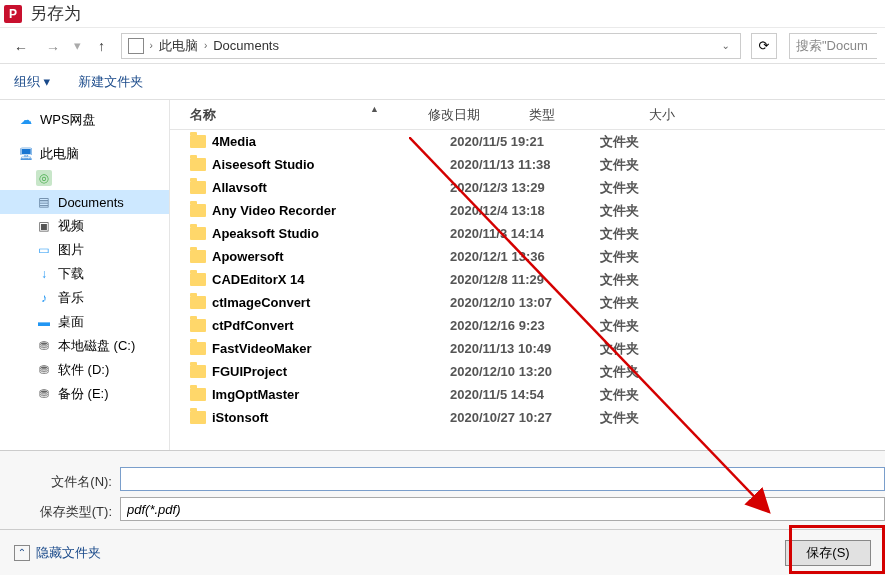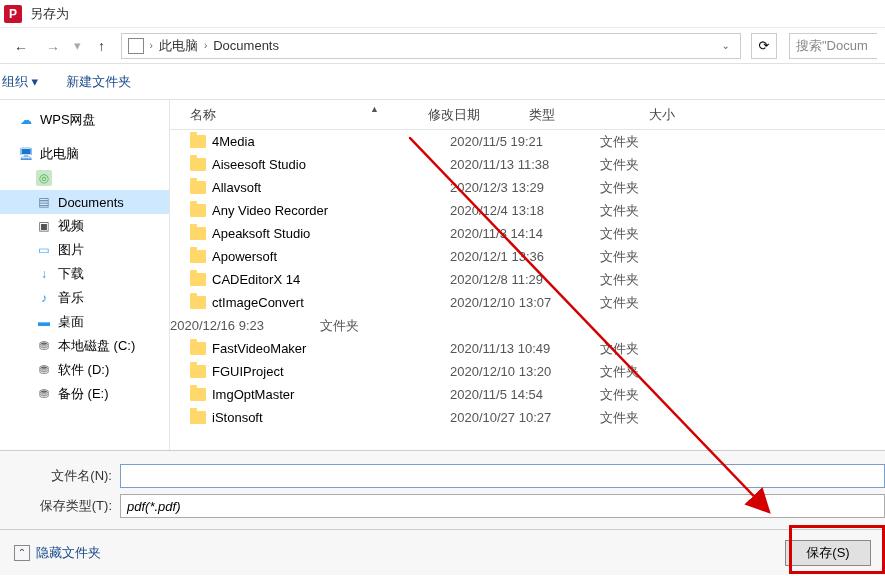--- a/index.html
+++ b/index.html
@@ -1,64 +1,64 @@
 <!DOCTYPE html>
 <html><head>
 <meta charset="utf-8">
 <style>
   * { box-sizing: border-box; font-family: "Microsoft YaHei", "Segoe UI", sans-serif; }
   body { margin: 0; width: 885px; height: 576px; background: #fff; font-size: 13px; position: relative; overflow: hidden; }
   .titlebar { height: 28px; background: #fff; display: flex; align-items: center; padding: 0 4px; border-bottom: 1px solid #eaeaea; }
   .app-icon { width: 18px; height: 18px; background: #c8102e; display: flex; align-items: center; justify-content: center; color: #fff; font-weight: bold; font-size: 12px; border-radius: 2px; }
-  .title-text { margin-left: 8px; font-size: 13px; color: #333; }
+  .title-text { margin-left: 8px; font-size: 17px; color: #333; }
   .navbar { height: 36px; display: flex; align-items: center; padding: 0 8px; border-bottom: 1px solid #e0e0e0; gap: 6px; }
   .nav-arrow { width: 26px; height: 26px; display: flex; align-items: center; justify-content: center; color: #888; font-size: 14px; }
   .nav-arrow.active { color: #333; }
   .nav-sep { color: #aaa; margin: 0 2px; }
   .addr-icon { display: inline-flex; width: 16px; height: 16px; border: 1px solid #888; background: #fff; }
   .breadcrumb { flex: 1; display: flex; align-items: center; height: 26px; border: 1px solid #ccc; padding: 0 6px; gap: 6px; }
   .crumb-sep { color: #666; font-size: 10px; }
   .crumb { color: #333; }
   .addr-drop { color: #666; font-size: 10px; padding: 0 4px; }
   .refresh { width: 26px; height: 26px; border: 1px solid #ccc; display: flex; align-items: center; justify-content: center; margin-left: 4px; }
   .search { width: 88px; height: 26px; border: 1px solid #ccc; border-right: none; margin-left: 6px; padding: 0 6px; color: #888; display: flex; align-items: center; overflow: hidden; white-space: nowrap; }
-  .toolbar { height: 36px; display: flex; align-items: center; padding: 0 2px; gap: 28px; border-bottom: 1px solid #e0e0e0; }
+  .toolbar { height: 36px; display: flex; align-items: center; padding: 0 14px; gap: 28px; border-bottom: 1px solid #e0e0e0; }
   .tool-item { color: #1a4a8a; cursor: default; }
   .main { display: flex; height: 350px; position: relative; }
   .side { width: 170px; border-right: 1px solid #e5e5e5; padding-top: 8px; overflow: hidden; }
   .tree-item { display: flex; align-items: center; height: 24px; padding-left: 18px; gap: 6px; white-space: nowrap; }
   .tree-item.l2 { padding-left: 36px; }
   .tree-item.selected { background: #cde8ff; }
   .ticon { width: 16px; height: 16px; display: inline-flex; align-items: center; justify-content: center; font-size: 12px; }
   .ticon.cloud { color: #2196f3; }
   .ticon.pc { color: #1976d2; }
   .ticon.green { color: #4caf50; background: #c8e6c9; border-radius: 2px; }
   .ticon.docs { color: #5c7a99; }
   .ticon.video { color: #555; }
   .ticon.pic { color: #2196f3; }
   .ticon.down { color: #2196f3; }
   .ticon.music { color: #2196f3; }
   .ticon.desk { color: #2196f3; }
   .ticon.disk { color: #666; }
   .content { flex: 1; display: flex; flex-direction: column; overflow: hidden; }
   .cols { display: flex; height: 30px; align-items: center; border-bottom: 1px solid #e5e5e5; color: #444; }
-  .col-name { width: 280px; padding-left: 20px; display: flex; align-items: center; gap: 6px; }
+  .col-name { width: 280px; padding-left: 20px; display: flex; align-items: center; gap: 6px; font-weight: bold; }
   .col-date { width: 150px; text-align: center; }
   .col-type { width: 120px; }
   .col-size { flex: 1; }
   .sort-ind { font-size: 9px; color: #555; margin-left: -80px; margin-top: -12px; }
-  .rows { flex: 1; overflow: hidden; }
+  .rows { flex: 1; overflow: hidden; font-weight: bold; }
   .row { display: flex; height: 23px; align-items: center; }
   .rname { width: 280px; padding-left: 20px; display: flex; align-items: center; gap: 6px; }
   .rdate { width: 150px; color: #555; }
   .rtype { width: 120px; color: #555; }
   .folder-icon { width: 16px; height: 13px; background: #ffd76a; border-radius: 1px; position: relative; }
   .folder-icon::before { content: ""; position: absolute; top: -3px; left: 0; width: 7px; height: 3px; background: #ffd76a; border-radius: 1px 1px 0 0; }
   .bottom { border-top: 1px solid #ccc; padding: 10px 0 8px 0; background: #f7f7f7; }
-  .brow { display: flex; align-items: center; height: 30px; }
+  .brow { display: flex; align-items: flex-end; height: 30px; }
   .blabel { width: 120px; text-align: right; padding-right: 8px; color: #333; }
   .binput { flex: 1; height: 24px; border: 1px solid #7a9ecb; background: #fff; padding: 0 6px; font-size: 13px; }
   .binput.plain { border: 1px solid #aaa; font-style: italic; }
   .footer { border-top: 1px solid #ccc; height: 46px; display: flex; align-items: center; padding: 0 14px; background: #f7f7f7; }
   .hide-folders { display: flex; align-items: center; gap: 6px; color: #1a4a8a; }
   .chev { width: 16px; height: 16px; border: 1px solid #888; display: flex; align-items: center; justify-content: center; font-size: 10px; }
   .save-btn { margin-left: auto; width: 86px; height: 26px; border: 1px solid #888; background: #e1e1e1; display: flex; align-items: center; justify-content: center; }
   .highlight-box { position: absolute; border: 3px solid #d40000; pointer-events: none; top: 525px; left: 789px; width: 96px; height: 49px; }
   svg.arrow { position: absolute; pointer-events: none; top: 137px; left: 409px; width: 380px; height: 390px; }
 </style>
@@ -216,20 +216,24 @@
         </div>
         <div class="row">
           <div class="rname">
             <span class="folder-icon"></span>
             <span>ctImageConvert</span>
           </div>
           <div class="rdate">2020/12/10 13:07</div>
           <div class="rtype">文件夹</div>
         </div>
         <div class="row">
+          <div class="rname">
+            <span class="folder-icon"></span>
+            <span>ctPdfConvert</span>
+          </div>
           <div class="rdate">2020/12/16 9:23</div>
           <div class="rtype">文件夹</div>
         </div>
         <div class="row">
           <div class="rname">
             <span class="folder-icon"></span>
             <span>FastVideoMaker</span>
           </div>
           <div class="rdate">2020/11/13 10:49</div>
           <div class="rtype">文件夹</div>

